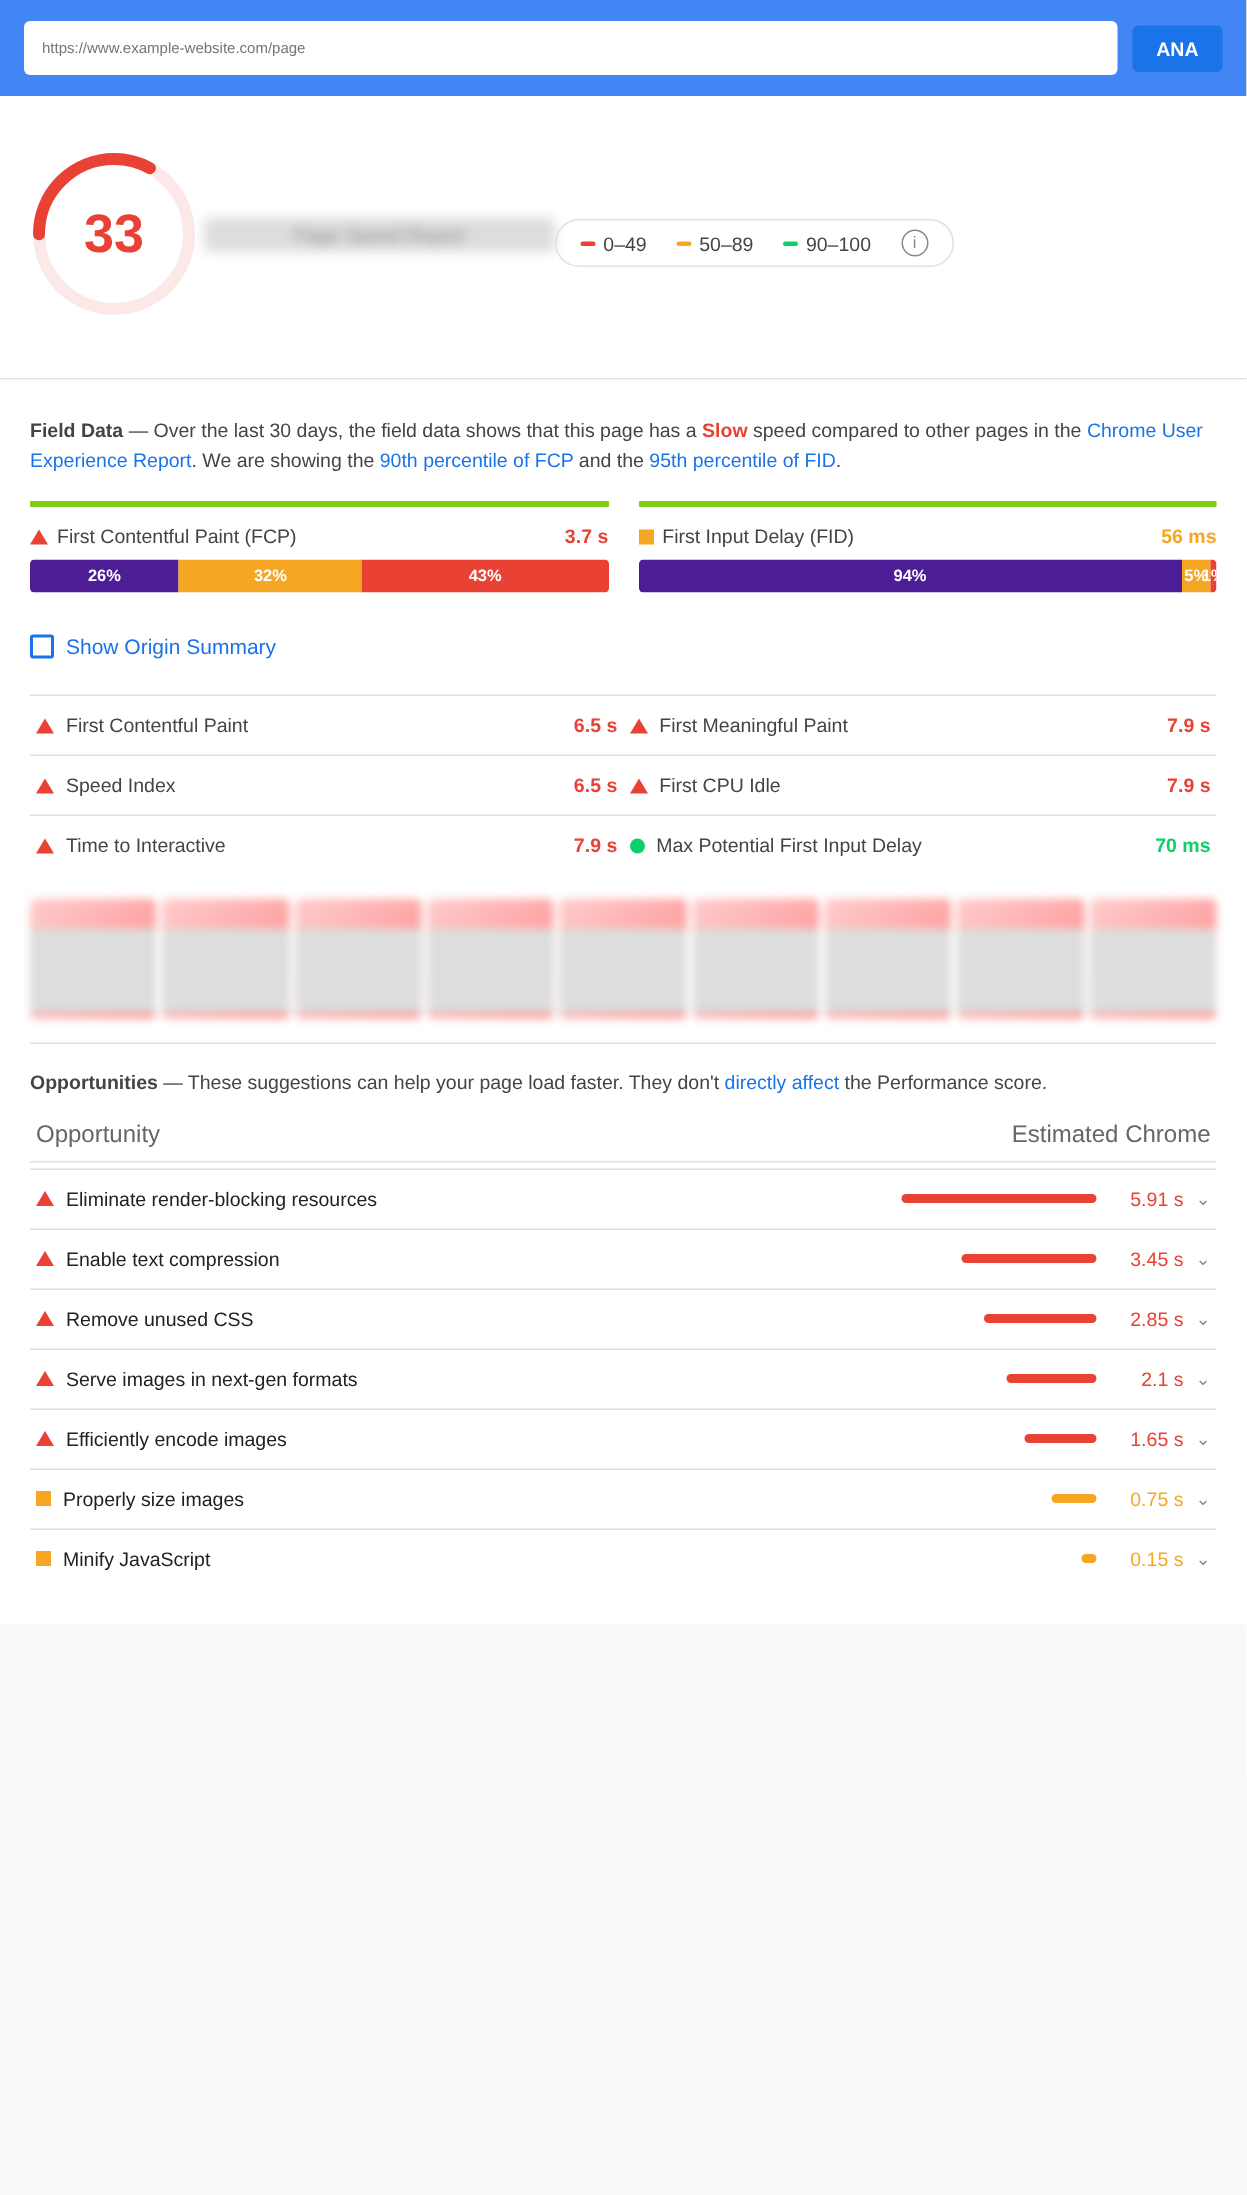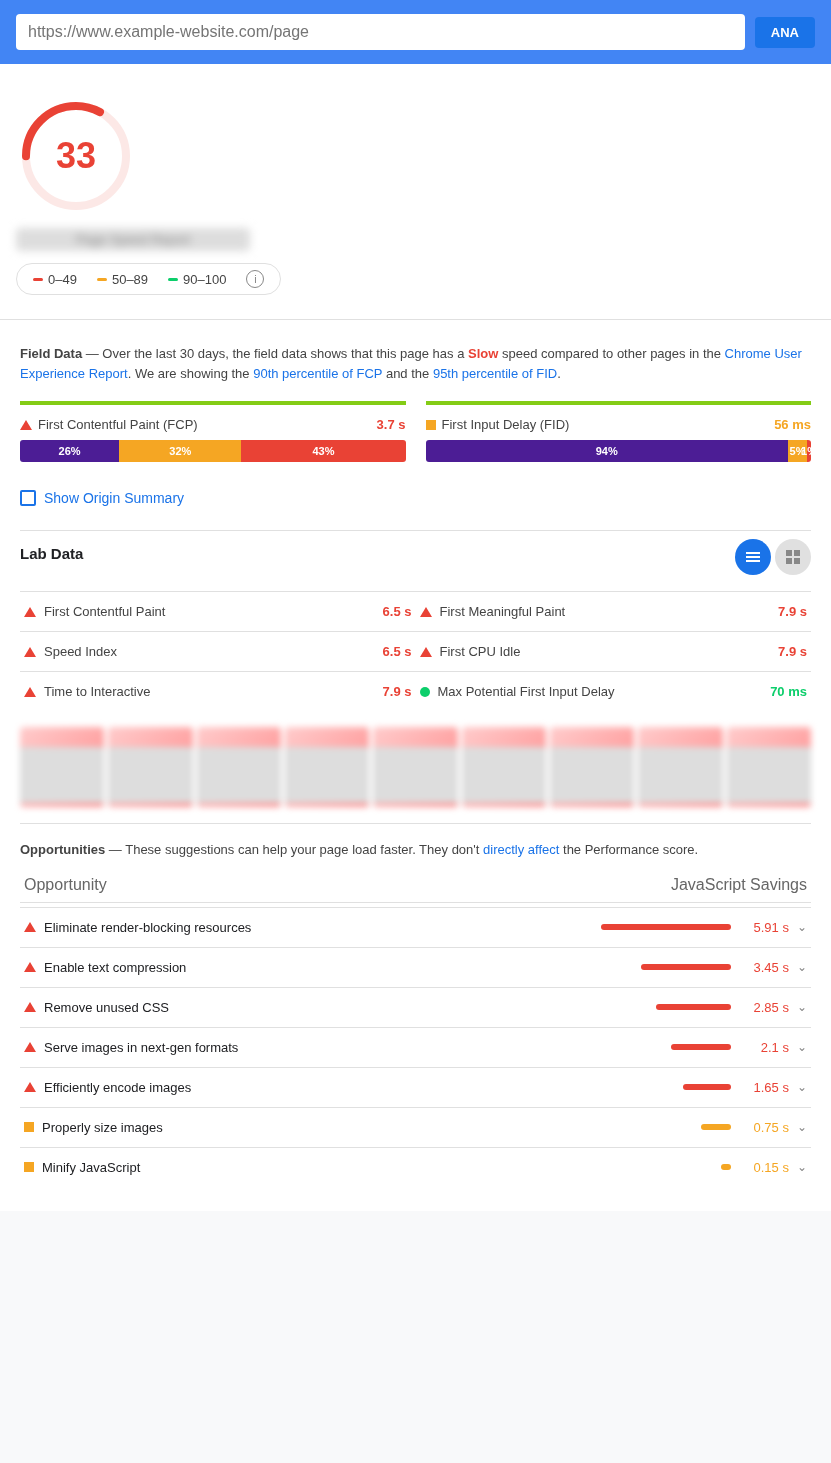--- a/index.html
+++ b/index.html
@@ -13,43 +13,43 @@
       align-items: center;
       gap: 10px;
       height: 64px;
     }
     .header-input {
       flex: 1;
       height: 36px;
       border: none;
       border-radius: 4px;
       padding: 0 12px;
-      font-size: 16px;
+      font-size: 10px;
       background: white;
       color: #888;
     }
     .header-analyze {
       background: #1a73e8;
       color: white;
       border: none;
       padding: 8px 16px;
       font-size: 13px;
       font-weight: bold;
       border-radius: 4px;
       cursor: pointer;
       white-space: nowrap;
     }
 
     
     .score-section {
       background: white;
       padding: 32px 16px 24px;
       display: flex;
-      flex-direction: column;
-      align-items: flex-start;
+      flex-direction: row;
+      align-items: center;
       border-bottom: 1px solid #e0e0e0;
     }
     .score-circle {
       width: 120px;
       height: 120px;
       position: relative;
       display: flex;
       align-items: center;
       justify-content: center;
       margin-bottom: 12px;
@@ -420,40 +420,20 @@
       </div>
     </div>
 
     <div class="origin-summary">
       <div class="checkbox-box"></div>
       <span class="origin-summary-label">Show Origin Summary</span>
     </div>
   </div>
 
   <div>
-    <div class="lab-data-header">
-      <span class="section-title">Lab Data</span>
-      <div class="view-toggle">
-        <button class="toggle-btn toggle-btn-active">
-          <svg width="16" height="16" viewBox="0 0 16 16">
-            <rect x="1" y="3" width="14" height="2" fill="white"></rect>
-            <rect x="1" y="7" width="14" height="2" fill="white"></rect>
-            <rect x="1" y="11" width="14" height="2" fill="white"></rect>
-          </svg>
-        </button>
-        <button class="toggle-btn toggle-btn-inactive">
-          <svg width="16" height="16" viewBox="0 0 16 16">
-            <rect x="1" y="1" width="6" height="6" fill="#888"></rect>
-            <rect x="9" y="1" width="6" height="6" fill="#888"></rect>
-            <rect x="1" y="9" width="6" height="6" fill="#888"></rect>
-            <rect x="9" y="9" width="6" height="6" fill="#888"></rect>
-          </svg>
-        </button>
-      </div>
-    </div>
 
     <div class="lab-metrics-grid">
 
       <div class="lab-metric">
         <div class="lab-metric-left">
           <div class="triangle-red"></div>
           <span>First Contentful Paint</span>
         </div>
         <span class="metric-value-red">6.5 s</span>
       </div>
@@ -533,21 +513,21 @@
   <hr class="divider">
 
   <div>
     <p class="opportunities-desc">
       <strong>Opportunities</strong>
       <span>— These suggestions can help your page load faster. They don't </span><a href="#">directly affect</a><span> the Performance score.</span>
     </p>
 
     <div class="opp-header">
       <span>Opportunity</span>
-      <span>JavaScript Savings</span>
+      <span>Estimated Chrome</span>
     </div>
 
     <div class="opp-item">
       <div class="opp-name">
         <div class="triangle-red"></div>
         <span>Eliminate render-blocking resources</span>
       </div>
       <div class="opp-right">
         <div class="opp-bar" style="width:130px; background:#e94235;"></div>
         <span class="opp-value opp-value-red">5.91 s</span>

